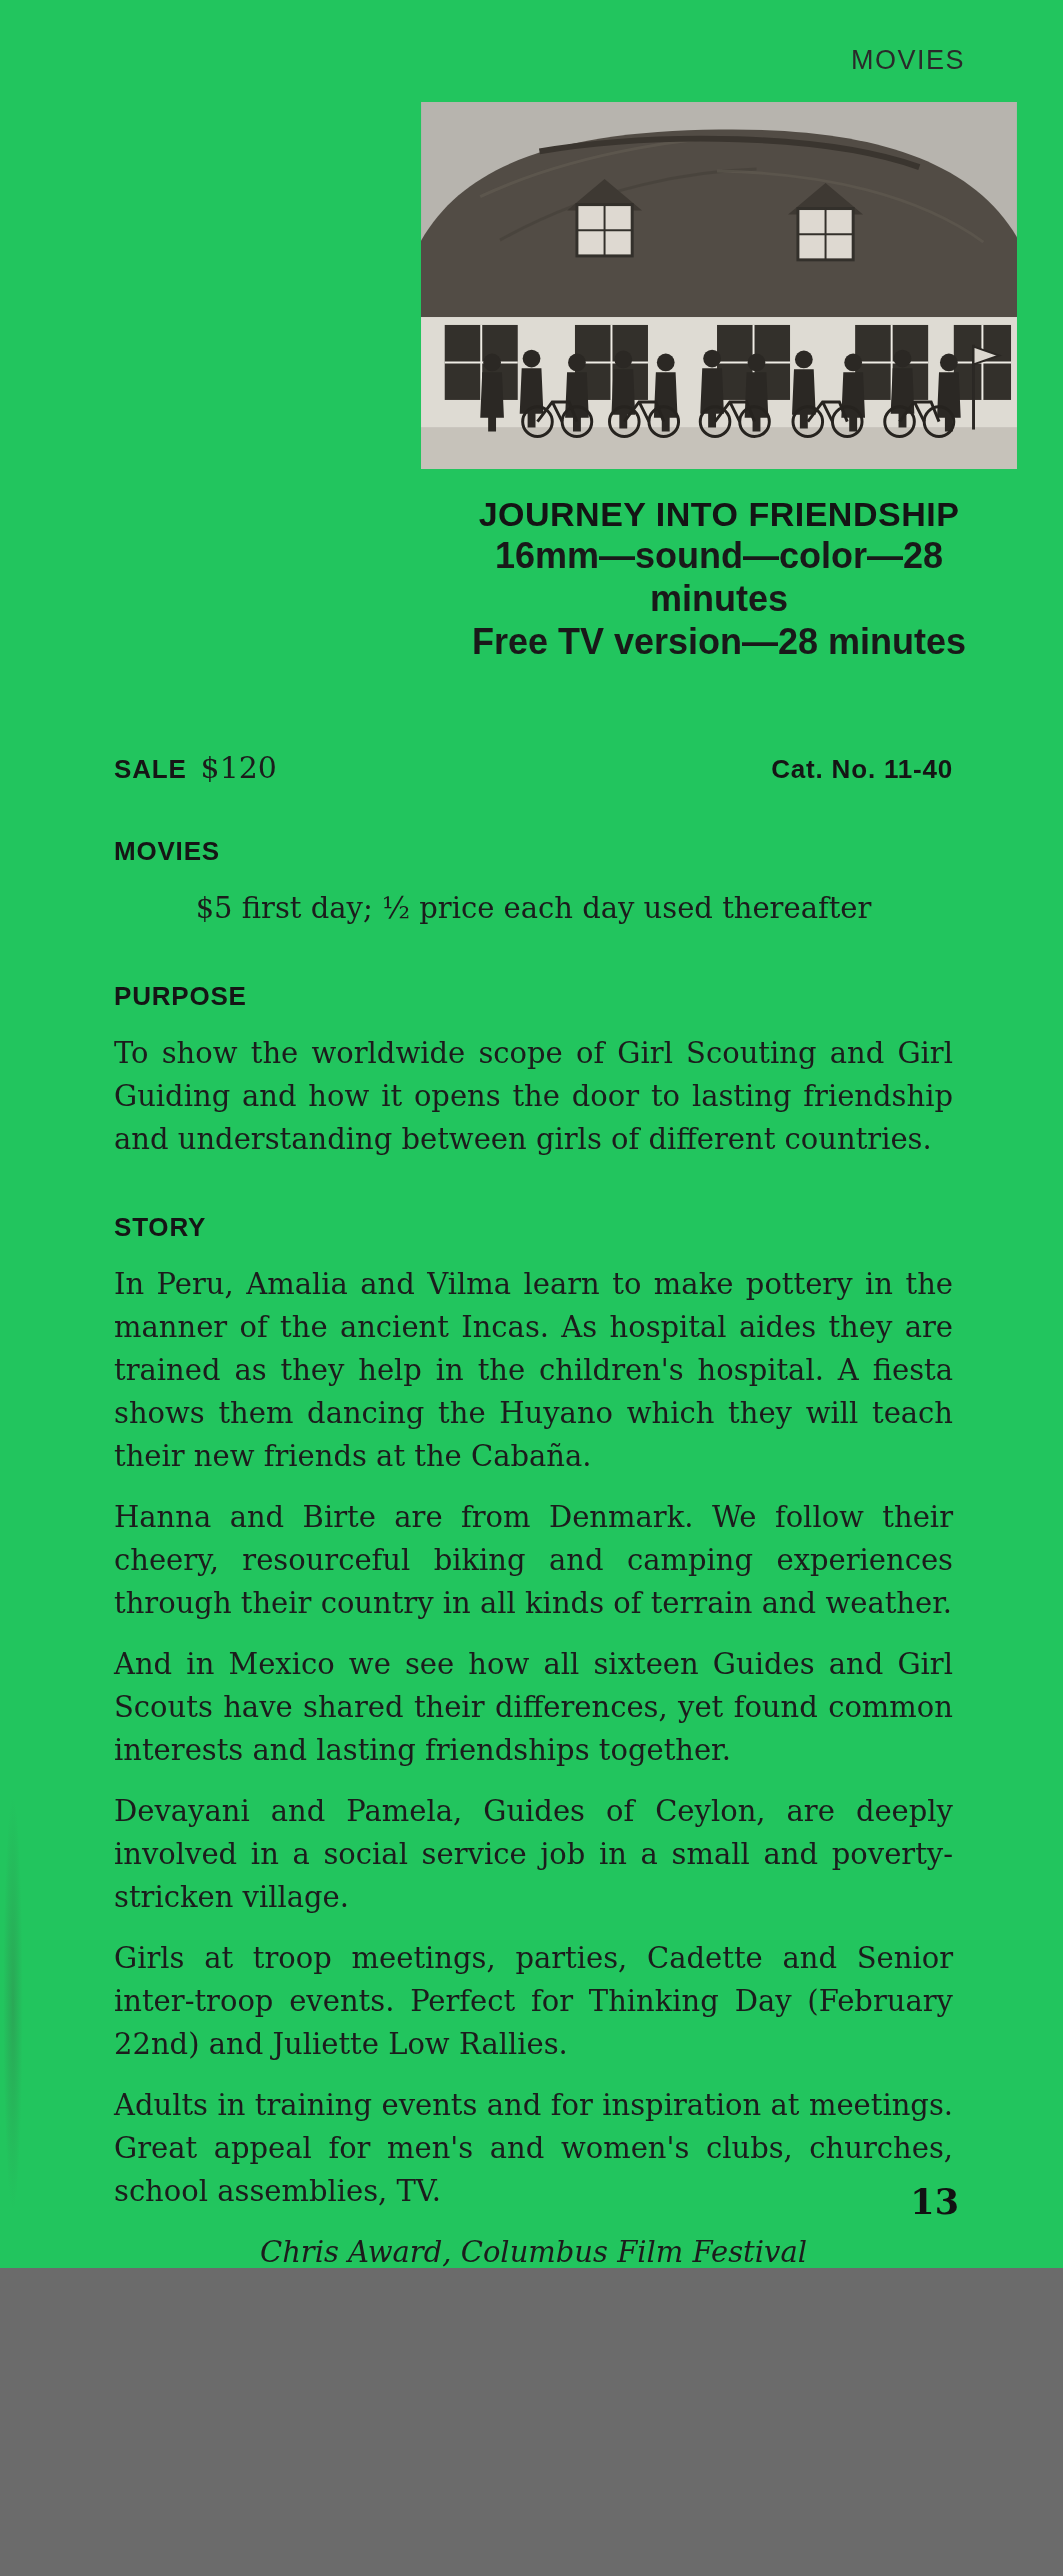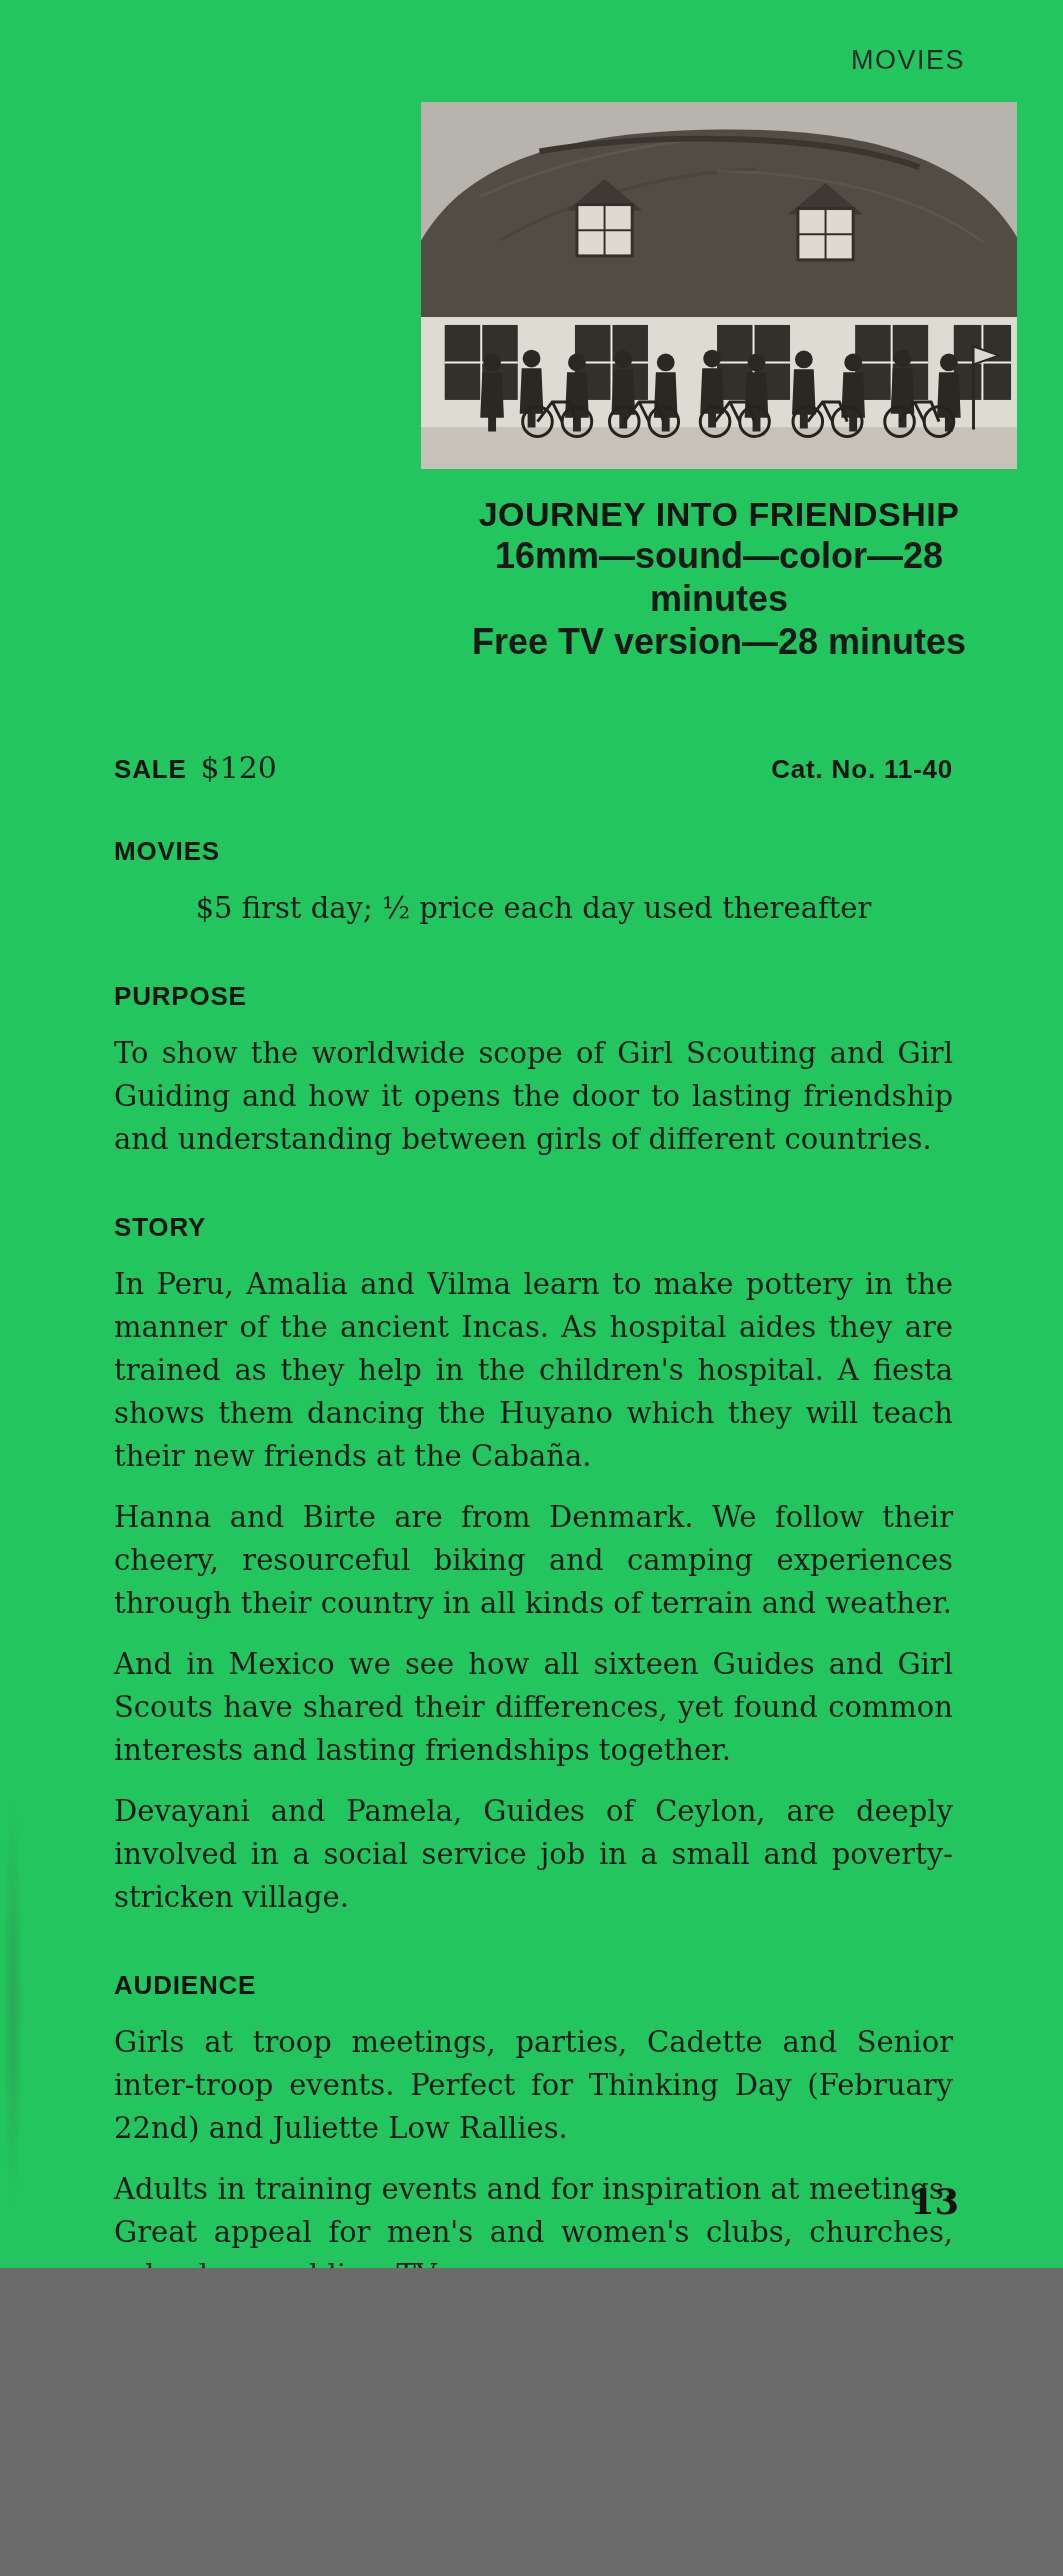--- a/index.html
+++ b/index.html
@@ -179,21 +179,20 @@
 
     <h2 class="section">PURPOSE</h2>
     <p>To show the worldwide scope of Girl Scouting and Girl Guiding and how it opens the door to lasting friendship and understanding between girls of different countries.</p>
 
     <h2 class="section">STORY</h2>
     <p>In Peru, Amalia and Vilma learn to make pottery in the manner of the ancient Incas. As hospital aides they are trained as they help in the children's hospital. A fiesta shows them dancing the Huyano which they will teach their new friends at the Cabaña.</p>
     <p>Hanna and Birte are from Denmark. We follow their cheery, resourceful biking and camping experiences through their country in all kinds of terrain and weather.</p>
     <p>And in Mexico we see how all sixteen Guides and Girl Scouts have shared their differences, yet found common interests and lasting friendships together.</p>
     <p>Devayani and Pamela, Guides of Ceylon, are deeply involved in a social service job in a small and poverty-stricken village.</p>
 
-    <h2 class="section">AUDIENCE</h2>
     <p>Girls at troop meetings, parties, Cadette and Senior inter-troop events. Perfect for Thinking Day (February 22nd) and Juliette Low Rallies.</p>
     <p>Adults in training events and for inspiration at meetings. Great appeal for men's and women's clubs, churches, school assemblies, TV.</p>
 
     <p class="award single-line">Chris Award, Columbus Film Festival</p>
   </div>
 
   <div class="page-number">13</div>
 
 </div>
 

